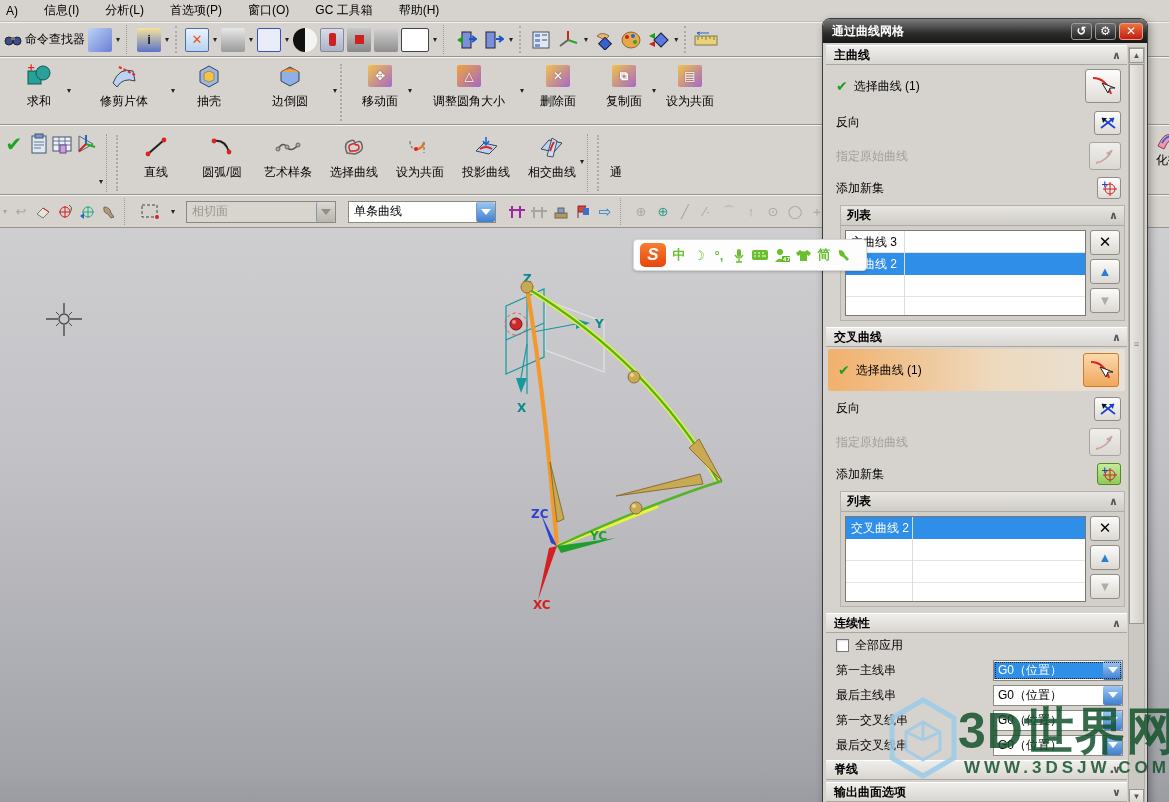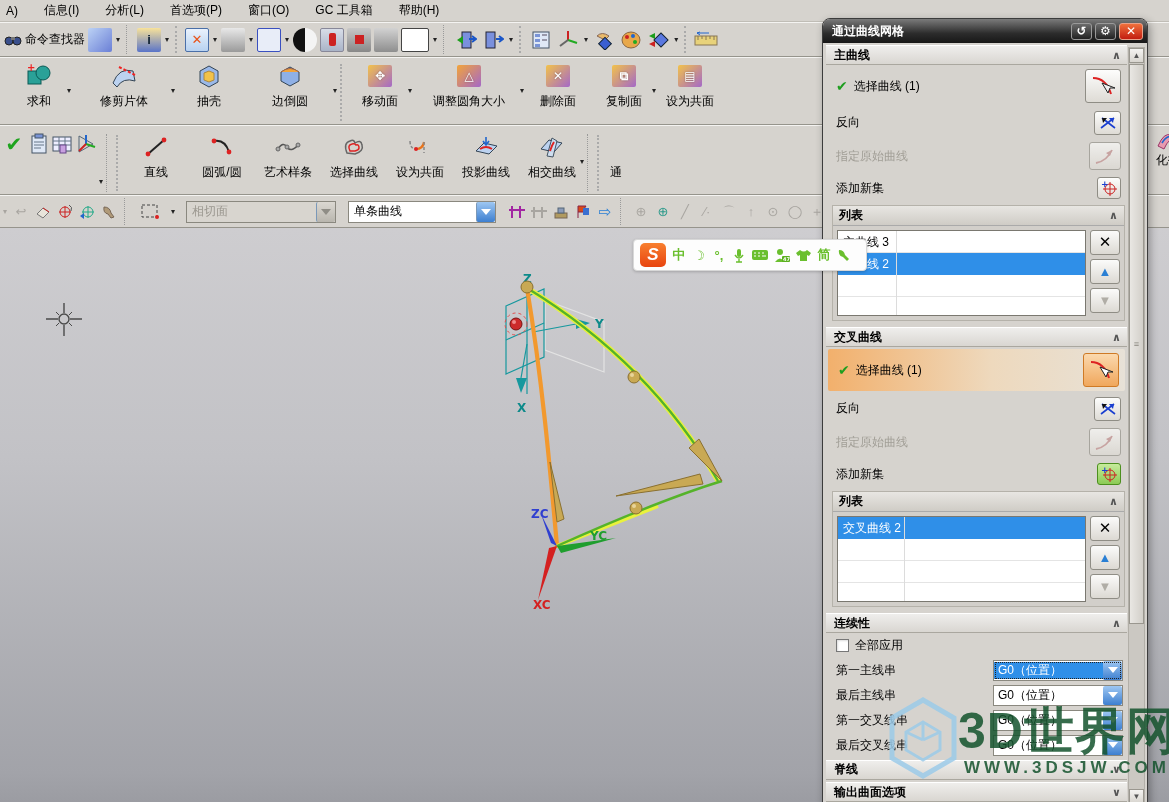--- a/index.html
+++ b/index.html
@@ -57,21 +57,21 @@
 .drow .dis{color:#a19e96}
 .ck{color:#1f9e1f;font-size:14px;margin-right:6px}
 .tool-btn{border:1px solid #8f8d85;border-radius:3px;background:linear-gradient(#fdfdfc,#dedbd5);display:flex;align-items:center;justify-content:center;margin-right:2px}
 .tb34{width:36px;height:34px}
 .tb26{width:27px;height:24px}
 .tb30{width:32px;height:28px}
 .tb22{width:24px;height:22px}
 .hl-orange{background:linear-gradient(90deg,#f2b06c,#eed9bd 55%,#e7e1d7);border-radius:2px}
 .tool-btn.orange{background:linear-gradient(#fbd9ae,#f0a75c);border-color:#cf7a25}
 .tool-btn.green{background:linear-gradient(#c6eb9b,#8ccb55);border-color:#4c8f1e}
-.list-panel{margin:2px 2px 6px 6px;border:1px solid #b5b2aa;background:#d2cfca}
+.list-panel{margin:2px 2px 6px 14px;border:1px solid #b5b2aa;background:#d2cfca}
 .list-h{height:20px;display:flex;align-items:center;font-weight:bold;padding:0 6px;background:linear-gradient(#e8e6e2,#cfccc6);border-bottom:1px solid #aaa}
 .list-wrap{display:flex;padding:4px}
 .listbox{flex:1;background:#fff;border:1px solid #7a7870;position:relative;height:86px;overflow:hidden}
 .lrow{height:22px;line-height:22px;padding-left:5px;border-bottom:1px solid #e4e4e4;white-space:nowrap}
 .lrow.sel{background:#2f8fe8;color:#fff;border-bottom-color:#2f8fe8}
 .coldiv{position:absolute;top:0;bottom:0;left:58px;border-left:1px solid #dcdcdc}
 .list-btns{width:30px;display:flex;flex-direction:column;gap:4px;margin-left:4px}
 .lb{height:25px;border:1px solid #8f8d85;border-radius:3px;background:linear-gradient(#fbfbfa,#dcd9d3);font-size:13px;font-weight:bold;display:flex;align-items:center;justify-content:center}
 .lb .up{color:#2a7fd4}.lb .dn{color:#b0ada6}
 .lb.x{font-size:15px}

